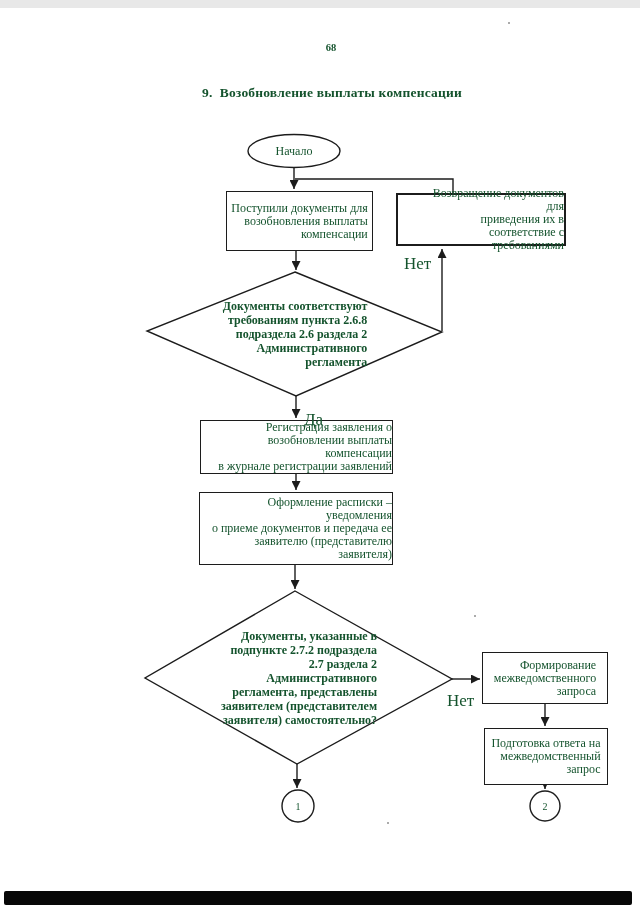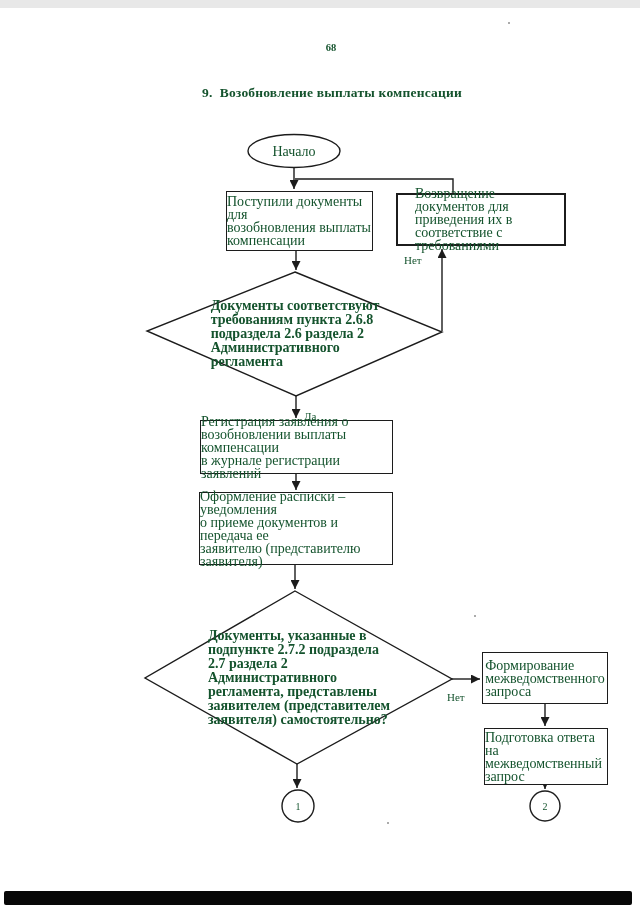--- a/index.html
+++ b/index.html
@@ -16,29 +16,29 @@
     position:absolute; top:77px; left:202px;
     font-size:13.5px; font-weight:bold; white-space:pre; letter-spacing:0.2px;
   }
   svg.canvas { position:absolute; top:0; left:0; }
   .box {
     position:absolute; border:1.6px solid #1c1c1c; box-sizing:border-box;
     display:flex; align-items:center; justify-content:center;
     background:#ffffff;
   }
   .node-text {
-    white-space:pre-line; text-align:left;
-    font-size:14px; line-height:13px;
+    white-space:pre-line; text-align:right;
+    font-size:12px; line-height:13px;
   }
   .shape-text {
     position:absolute; display:flex; align-items:center; justify-content:center;
     text-align:center; pointer-events:none;
   }
   .shape-text .node-text.tight { line-height:14px;font-weight:bold; }
-  .edge-label { position:absolute; font-size:11px; }
+  .edge-label { position:absolute; font-size:17px; }
   .connector-num { font-size:10px; }
   .bottom-bar {
     position:absolute; left:4px; top:883px; width:628px; height:14px;
     background:#070707; border-radius:2px;
   }
   .speck { position:absolute; width:2px; height:2px; background:#8f8f8f; border-radius:50%; }
 </style>
 </head>
 <body>
 

